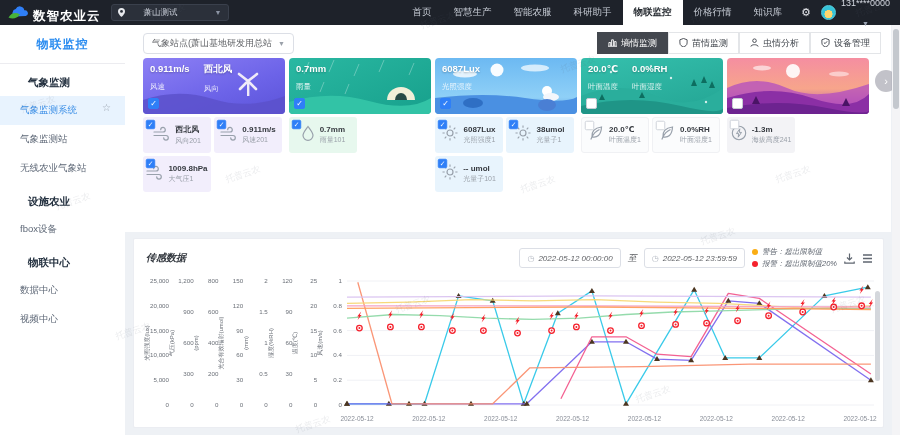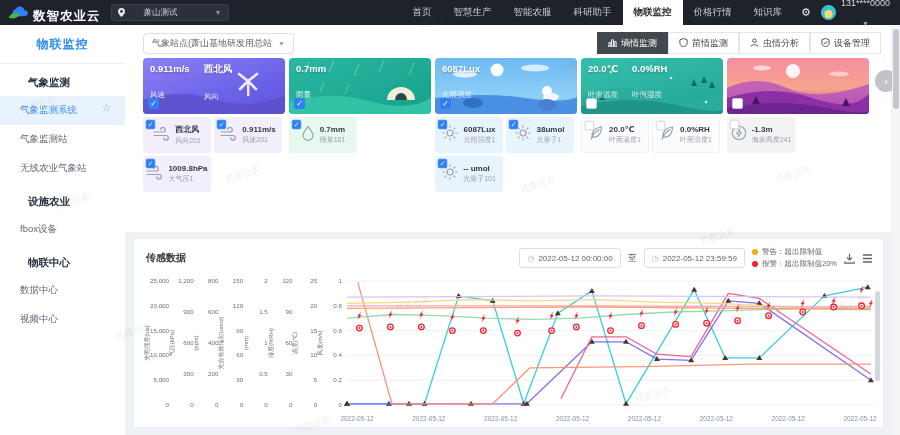--- a/index.html
+++ b/index.html
@@ -50,21 +50,21 @@
   .card { width:142px; flex:0 0 142px; }
   .banner { position:relative; height:56px; border-radius:4px; overflow:hidden; cursor:pointer; }
   .banner svg.decor { position:absolute; left:0; top:0; width:100%; height:100%; }
   .banner.wind   { background:linear-gradient(160deg,#8d80f5 0%,#6c63e8 60%,#5b53d8 100%); }
   .banner.rain   { background:linear-gradient(155deg,#2ab8a2 0%,#17a08c 100%); }
   .banner.light  { background:linear-gradient(180deg,#6cb9f2 0%,#8fd0f7 70%,#5a9be0 100%); }
   .banner.leaf   { background:linear-gradient(165deg,#35c0ad 0%,#23a493 100%); }
   .banner.sunset { background:linear-gradient(180deg,#f58ea1 0%,#f7a58b 55%,#a643b5 100%); }
   .banner-vals { position:absolute; left:7px; top:5px; display:flex; gap:14px; z-index:3; }
   .bv-value { color:#fff; font-size:9.5px; font-weight:bold; text-shadow:0 1px 2px rgba(0,0,0,.25); }
-  .bv-label { color:rgba(255,255,255,.85); font-size:7.5px; margin-top:16px; }
+  .bv-label { color:rgba(255,255,255,.85); font-size:7.5px; margin-top:8px; }
   .chk { width:11px; height:11px; border-radius:2px; display:inline-flex; align-items:center; justify-content:center;
     font-size:8px; line-height:1; cursor:pointer; flex:0 0 11px; }
   .chk.on { background:#2f7ff7; color:#fff; border:1px solid #2f7ff7; }
   .chk.off { background:#fff; border:1px solid #c7ccd4; color:transparent; }
   .banner .chk { position:absolute; left:5px; bottom:5px; z-index:4; }
   .chips { display:flex; flex-wrap:wrap; gap:3px; margin-top:3px; }
   .chip { position:relative; width:68px; height:36px; border-radius:3px; display:flex; align-items:center;
     justify-content:center; gap:5px; cursor:pointer; }
   .chip .chk { position:absolute; left:2px; top:2px; transform:scale(.85); }
   .chip .cicon { color:#98a0ab; }
@@ -75,21 +75,21 @@
   .chip.light  { background:#e8f4fd; }
   .chip.leaf   { background:#fbfcfd; border:1px solid #f0f1f4; }
   .chip.sunset { background:#f3f3f6; }
   .cards-next { position:absolute; right:-12px; top:12px; width:22px; height:22px; border-radius:50%;
     background:rgba(120,120,135,.45); color:#fff; font-size:11px; display:flex; align-items:center;
     justify-content:center; cursor:pointer; z-index:6; }
 
   
   .panel-chart { position:absolute; left:8px; top:213px; width:751px; height:190px; background:#fff;
     border:1px solid #ebedf2; border-radius:2px; }
-  .chart-header { display:flex; align-items:center; padding:8px 10px 2px 12px; }
+  .chart-header { display:flex; align-items:center; padding:8px 10px 2px 12px;font-style:italic; }
   .chart-title { font-size:10px; font-weight:bold; color:#33383f; }
   .chart-controls { margin-left:auto; display:flex; align-items:center; gap:7px; }
   .date-input { display:flex; align-items:center; gap:4px; border:1px solid #dcdfe6; border-radius:3px;
     height:20px; padding:0 7px; font-size:8px; color:#606266; background:#fff; cursor:text; }
   .date-sep { font-size:9px; color:#606266; }
   .legend { display:flex; flex-direction:column; gap:2px; }
   .legend-row { display:flex; align-items:center; gap:4px; font-size:7.5px; color:#5f6670; }
   .legend-dot { width:6px; height:6px; border-radius:50%; }
   .hicon { color:#5f6670; cursor:pointer; display:flex; }
   .chart-body { position:relative; }

